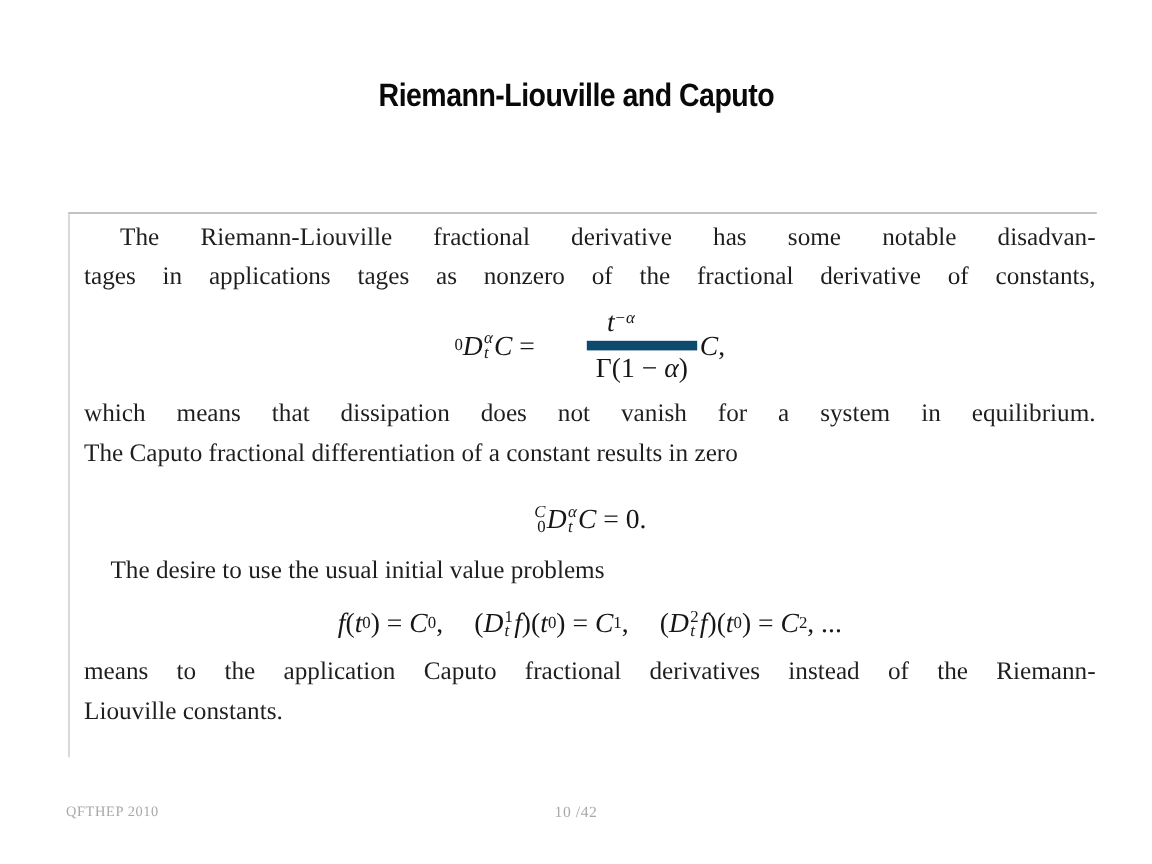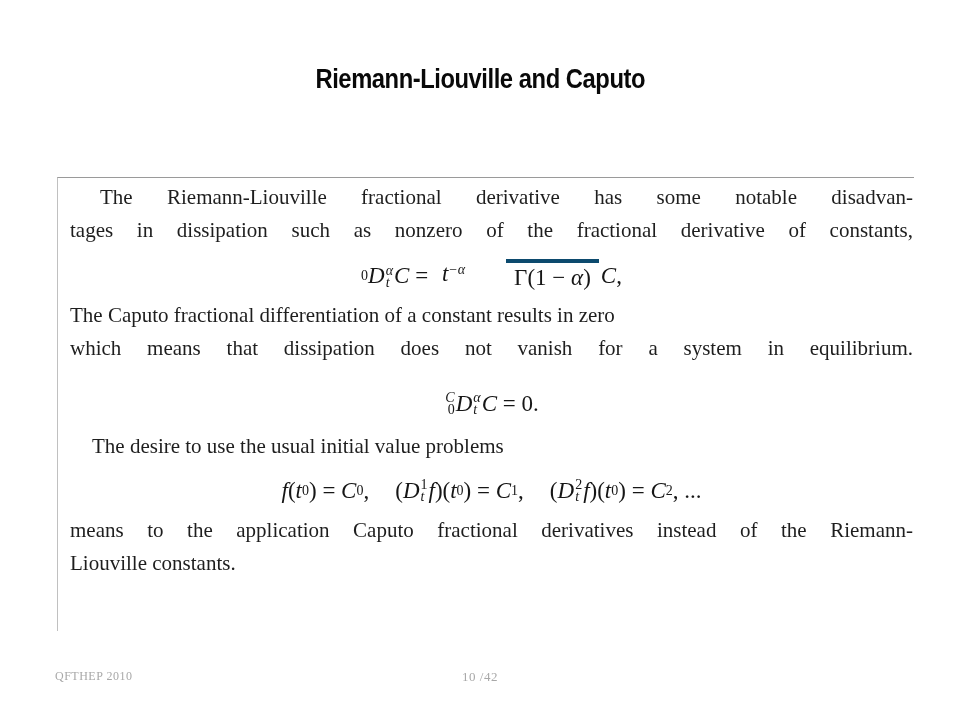--- a/index.html
+++ b/index.html
@@ -40,23 +40,23 @@
   .mrow { display:inline-flex; align-items:center; white-space:pre; }
   .it { font-style:italic; }
   .ss {
     display:inline-flex; flex-direction:column; align-items:flex-start;
     font-size:14px; line-height:12px; vertical-align:middle;
     margin:0 1px; transform:translateY(1px);
   }
   .ss.pre { align-items:flex-end; margin-right:1px; }
   .presub { font-size:14px; vertical-align:-7px; }
   .sb { font-size:14px; vertical-align:-5px; }
-  .frac { display:inline-flex; flex-direction:row; align-items:center; margin:0 2px; line-height:1.15; }
+  .frac { display:inline-flex; flex-direction:column; align-items:center; margin:0 2px; line-height:1.15; }
   .frac .num { padding:0 6px 2px 6px; }
-  .frac .den { border-top:4px solid #0c4a6e; padding:2px 8px 0 8px;margin-left:35px; }
+  .frac .den { border-top:8px solid #0c4a6e; padding:2px 8px 0 8px;margin-left:35px; }
   .num-sup { font-size:14px; vertical-align:7px; }
   .gap { display:inline-block; width:26px; }
 
   
   .footer-left {
     position:absolute; left:55px; top:669px;
     font-size:12px; color:#a8a8a8; letter-spacing:0.5px;
   }
   .footer-page {
     position:absolute; left:0; top:669px; width:100%; text-align:center;
@@ -69,28 +69,28 @@
 <div class="slide">
 
   <div class="title">
     <span>Riemann-Liouville and Caputo</span>
   </div>
 
   <div class="frame">
     <div class="textcol">
 
       <div class="line just indent">The Riemann-Liouville fractional derivative has some notable disadvan-</div>
-      <div class="line just">tages in dissipation such as nonzero of the fractional derivative of constants,</div>
+      <div class="line just">tages in applications tages as nonzero of the fractional derivative of constants,</div>
 
       <div class="formula f-rl">
         <span class="mrow"><span class="presub">0</span><span class="it">D</span><span class="ss"><span class="it">α</span><span class="it">t</span></span><span class="it">C</span><span> = </span><span class="frac"><span class="num"><span class="it">t</span><span class="num-sup it">−α</span></span><span class="den"><span>Γ(1 − </span><span class="it">α</span><span>)</span></span></span><span class="it">C</span><span>,</span></span>
       </div>
 
+      <div class="line just">which means that dissipation does not vanish for a system in equilibrium.</div>
       <div class="line">The Caputo fractional differentiation of a constant results in zero</div>
-      <div class="line just">which means that dissipation does not vanish for a system in equilibrium.</div>
 
       <div class="formula f-caputo">
         <span class="mrow"><span class="ss pre"><span class="it">C</span><span>0</span></span><span class="it">D</span><span class="ss"><span class="it">α</span><span class="it">t</span></span><span class="it">C</span><span> = </span><span>0.</span></span>
       </div>
 
       <div class="line indent-sm">The desire to use the usual initial value problems</div>
 
       <div class="formula f-ivp">
         <span class="mrow"><span class="it">f</span><span>(</span><span class="it">t</span><span class="sb">0</span><span>) = </span><span class="it">C</span><span class="sb">0</span><span>,</span></span><span class="gap"></span><span class="mrow"><span>(</span><span class="it">D</span><span class="ss"><span>1</span><span class="it">t</span></span><span class="it">f</span><span>)(</span><span class="it">t</span><span class="sb">0</span><span>) = </span><span class="it">C</span><span class="sb">1</span><span>,</span></span><span class="gap"></span><span class="mrow"><span>(</span><span class="it">D</span><span class="ss"><span>2</span><span class="it">t</span></span><span class="it">f</span><span>)(</span><span class="it">t</span><span class="sb">0</span><span>) = </span><span class="it">C</span><span class="sb">2</span><span>, ...</span></span>
       </div>

